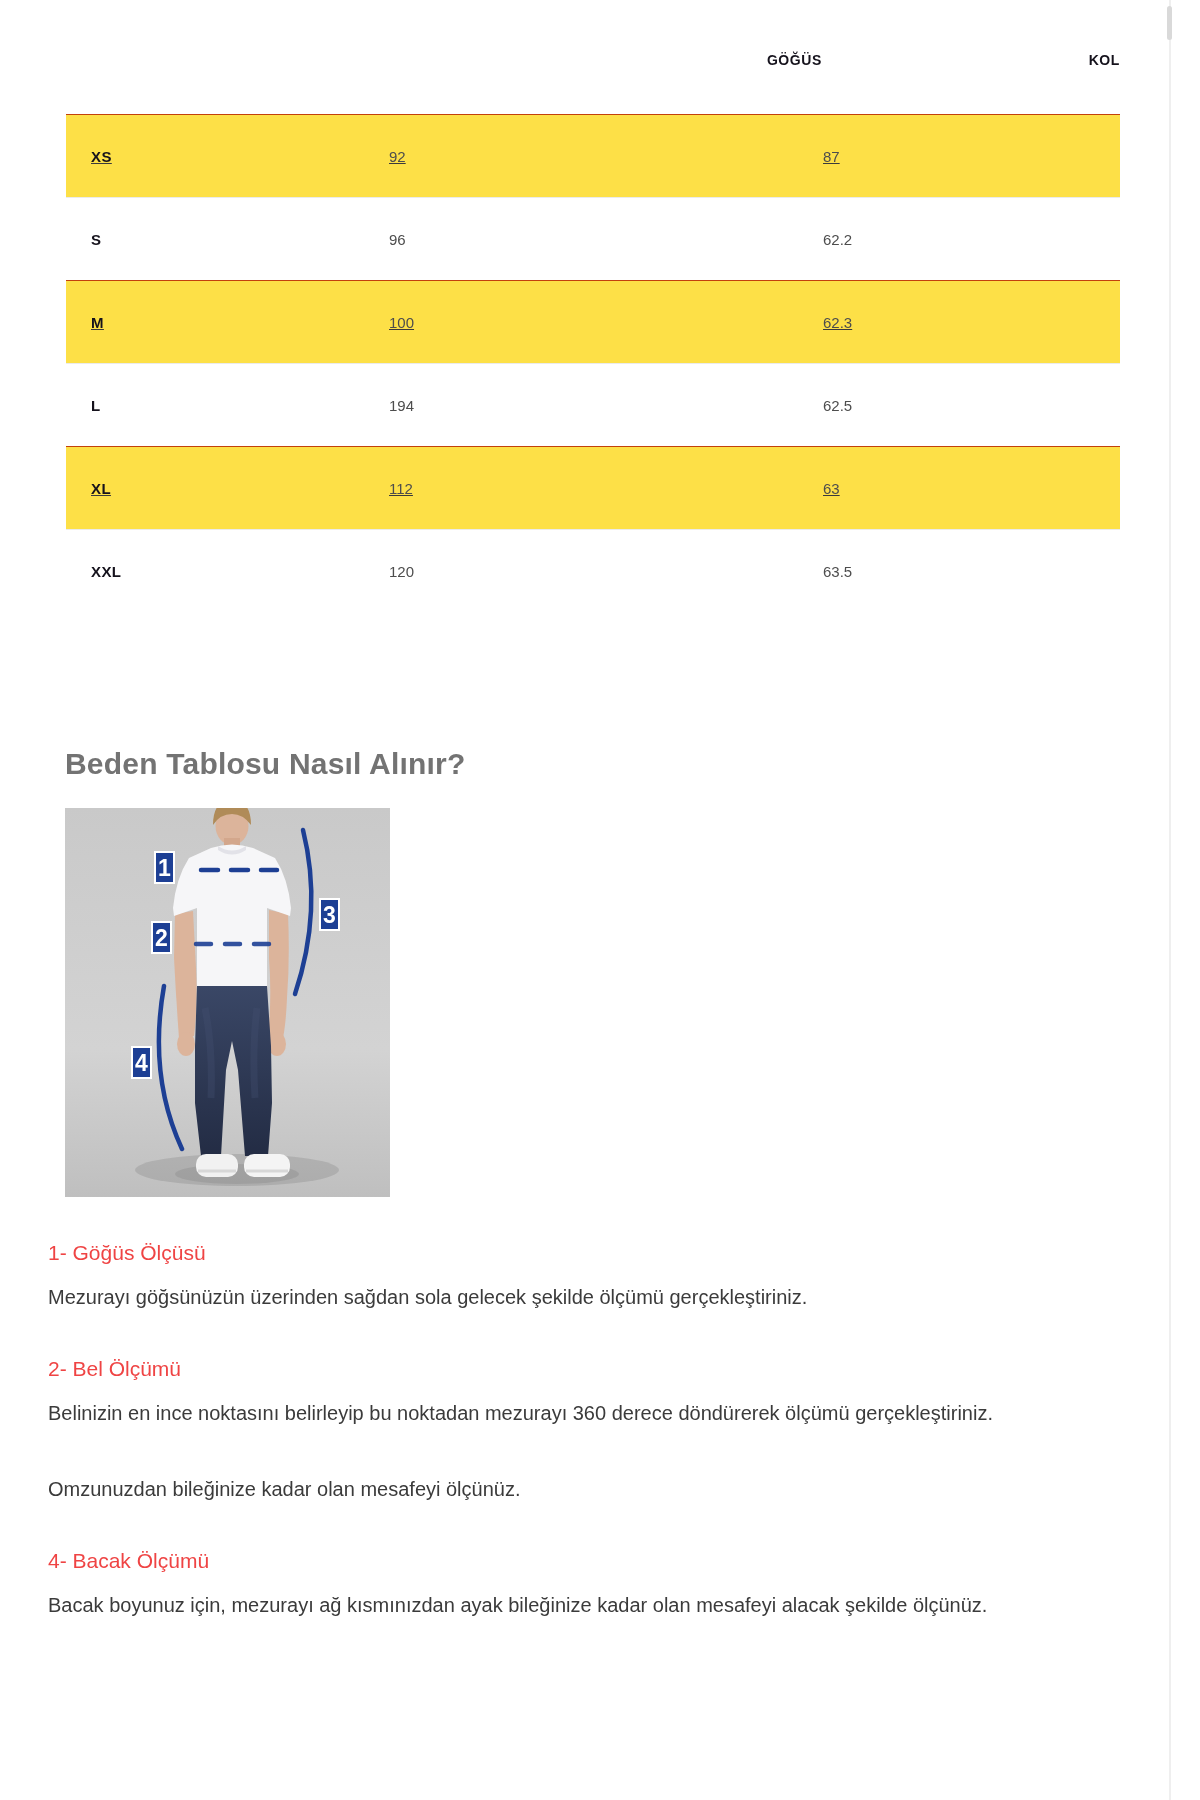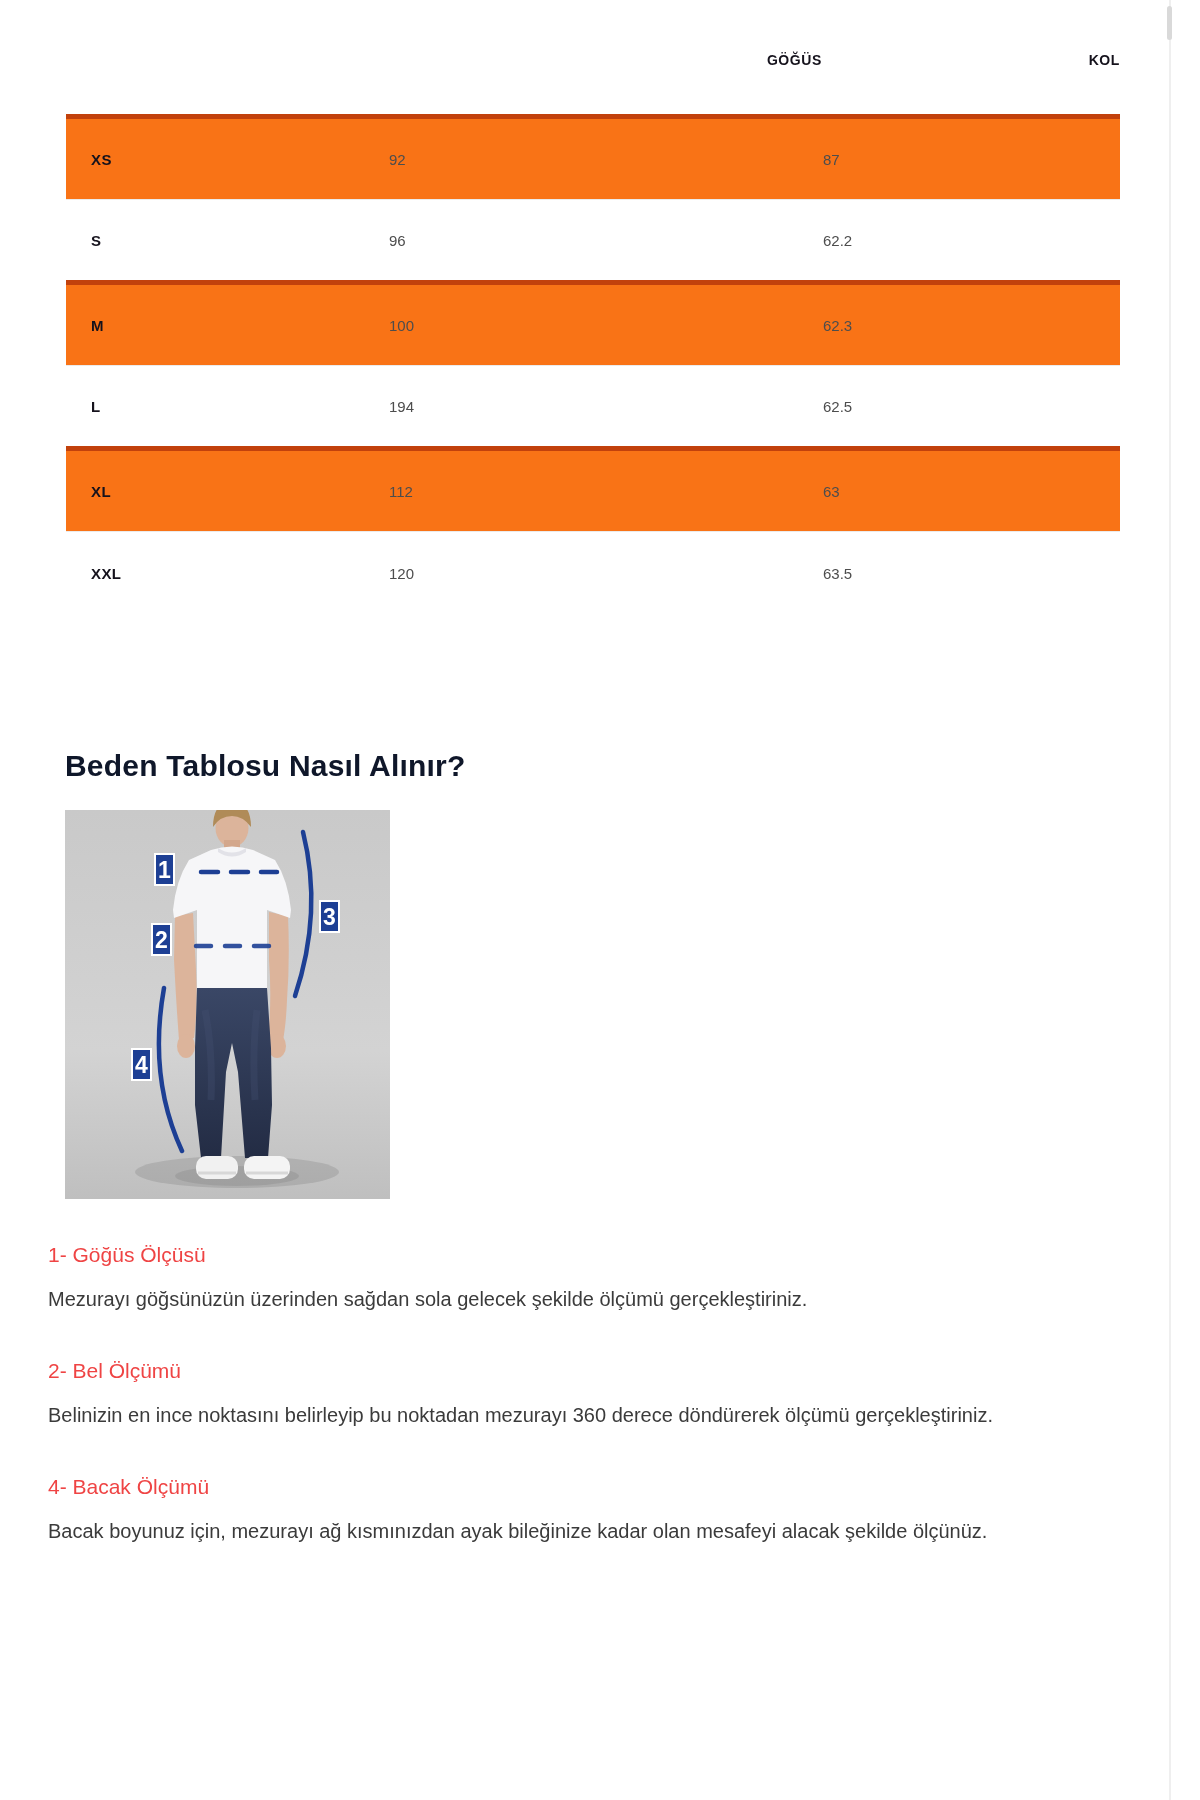--- a/index.html
+++ b/index.html
@@ -14,24 +14,24 @@
     height:62px;vertical-align:top;padding:8px 0 0 0;text-align:right;
     font-size:14px;font-weight:bold;letter-spacing:.6px;color:#15121c;
   }
   table.size-table thead th.c-size{padding-left:25px;}
   table.size-table tbody tr{height:83px;}
   table.size-table tbody th{
     text-align:left;padding-left:25px;font-size:15px;font-weight:bold;
     letter-spacing:.4px;color:#15121c;
   }
   table.size-table tbody td{font-size:15px;color:#4d4d4d;}
-  table.size-table tbody tr.stripe{background:#f97316;border-top:5px solid #c2410c;border-bottom:1px solid #ebebeb;}
+  table.size-table tbody tr.stripe{background:#fde047;border-top:1px solid #c2410c;border-bottom:1px solid #ebebeb;text-decoration:underline;}
   
   .guide-heading{
-    margin:134px 0 0 65px;font-size:30px;font-weight:bold;color:#0f172a;letter-spacing:.2px;
+    margin:134px 0 0 65px;font-size:30px;font-weight:bold;color:#737373;letter-spacing:.2px;
   }
   
   .figure{margin:27px 0 0 65px;width:325px;height:389px;line-height:0;}
   
   .sections{margin:40px 0 0 48px;max-width:1020px;}
   .measure-section{margin:0 0 36px 0;}
   .sec-title{font-size:21px;line-height:32px;color:#ef4444;}
   .sec-body{margin:8px 0 0 0;font-size:20px;line-height:40px;color:#3b3b3b;}
   
   .right-track{position:absolute;top:0;left:1169px;width:2px;height:1800px;background:#efefef;}
@@ -163,20 +163,21 @@
   <div class="sections">
     <section class="measure-section">
       <div class="sec-title">1- Göğüs Ölçüsü</div>
       <p class="sec-body">Mezurayı göğsünüzün üzerinden sağdan sola gelecek şekilde ölçümü gerçekleştiriniz.</p>
     </section>
     <section class="measure-section">
       <div class="sec-title">2- Bel Ölçümü</div>
       <p class="sec-body">Belinizin en ince noktasını belirleyip bu noktadan mezurayı 360 derece döndürerek ölçümü gerçekleştiriniz.</p>
     </section>
     <section class="measure-section">
+      <p class="sec-body">Omzunuzdan bileğinize kadar olan mesafeyi ölçünüz.</p>
     </section>
     <section class="measure-section">
       <div class="sec-title">4- Bacak Ölçümü</div>
       <p class="sec-body">Bacak boyunuz için, mezurayı ağ kısmınızdan ayak bileğinize kadar olan mesafeyi alacak şekilde ölçünüz.</p>
     </section>
   </div>
 
 </div>
 
 <div class="right-track">

